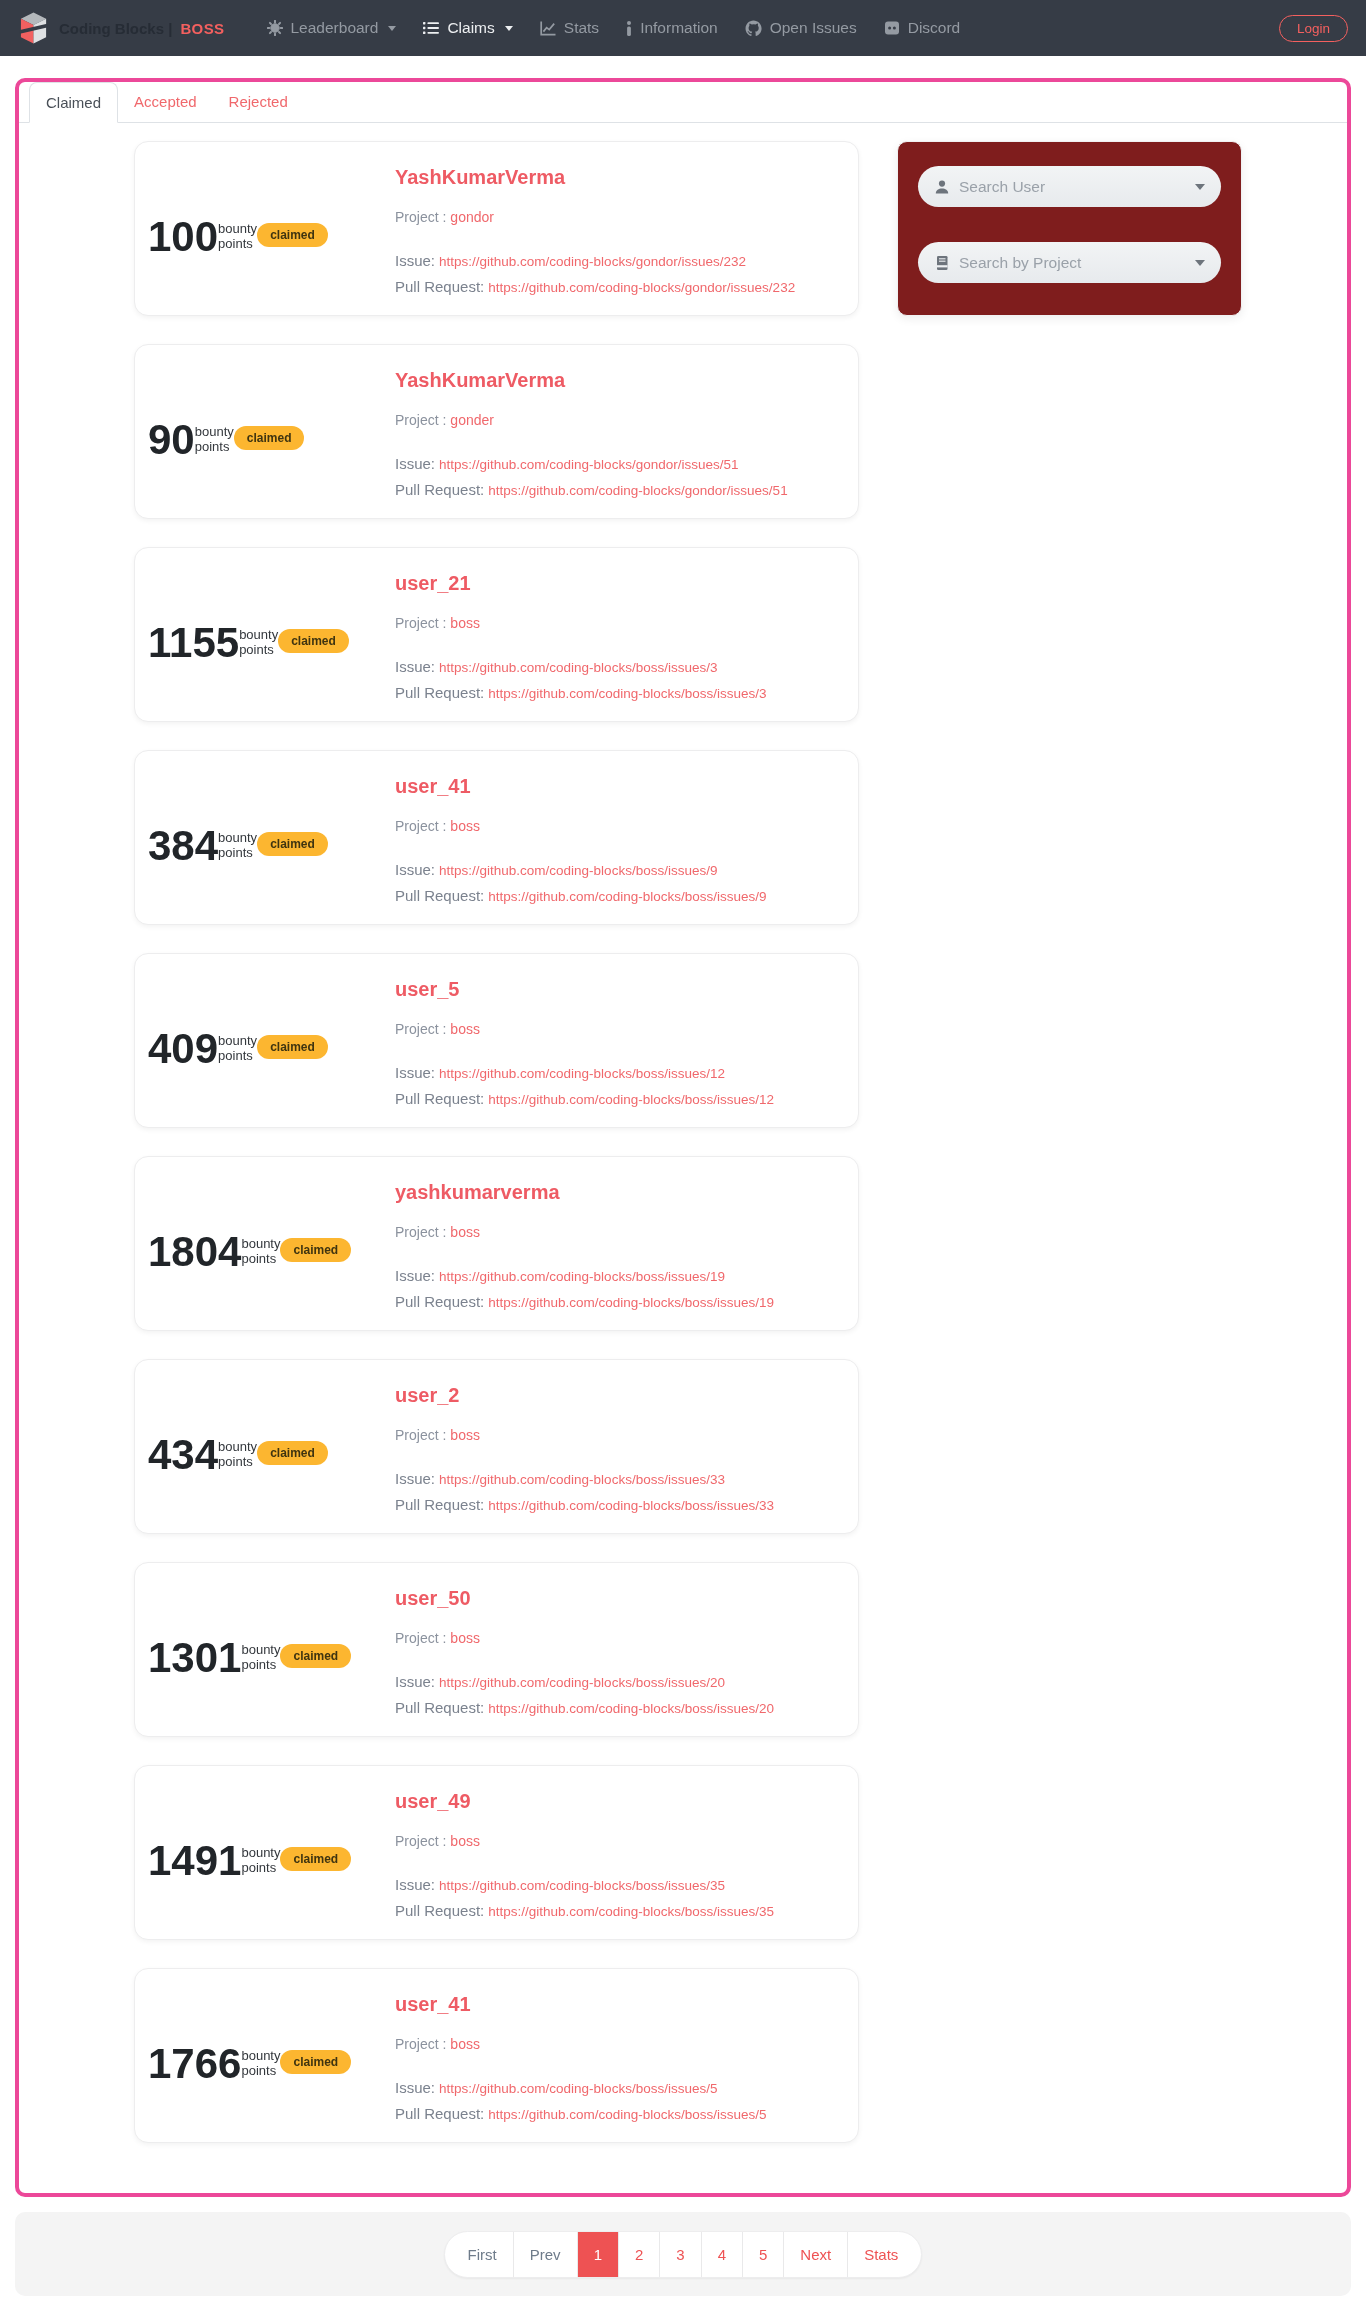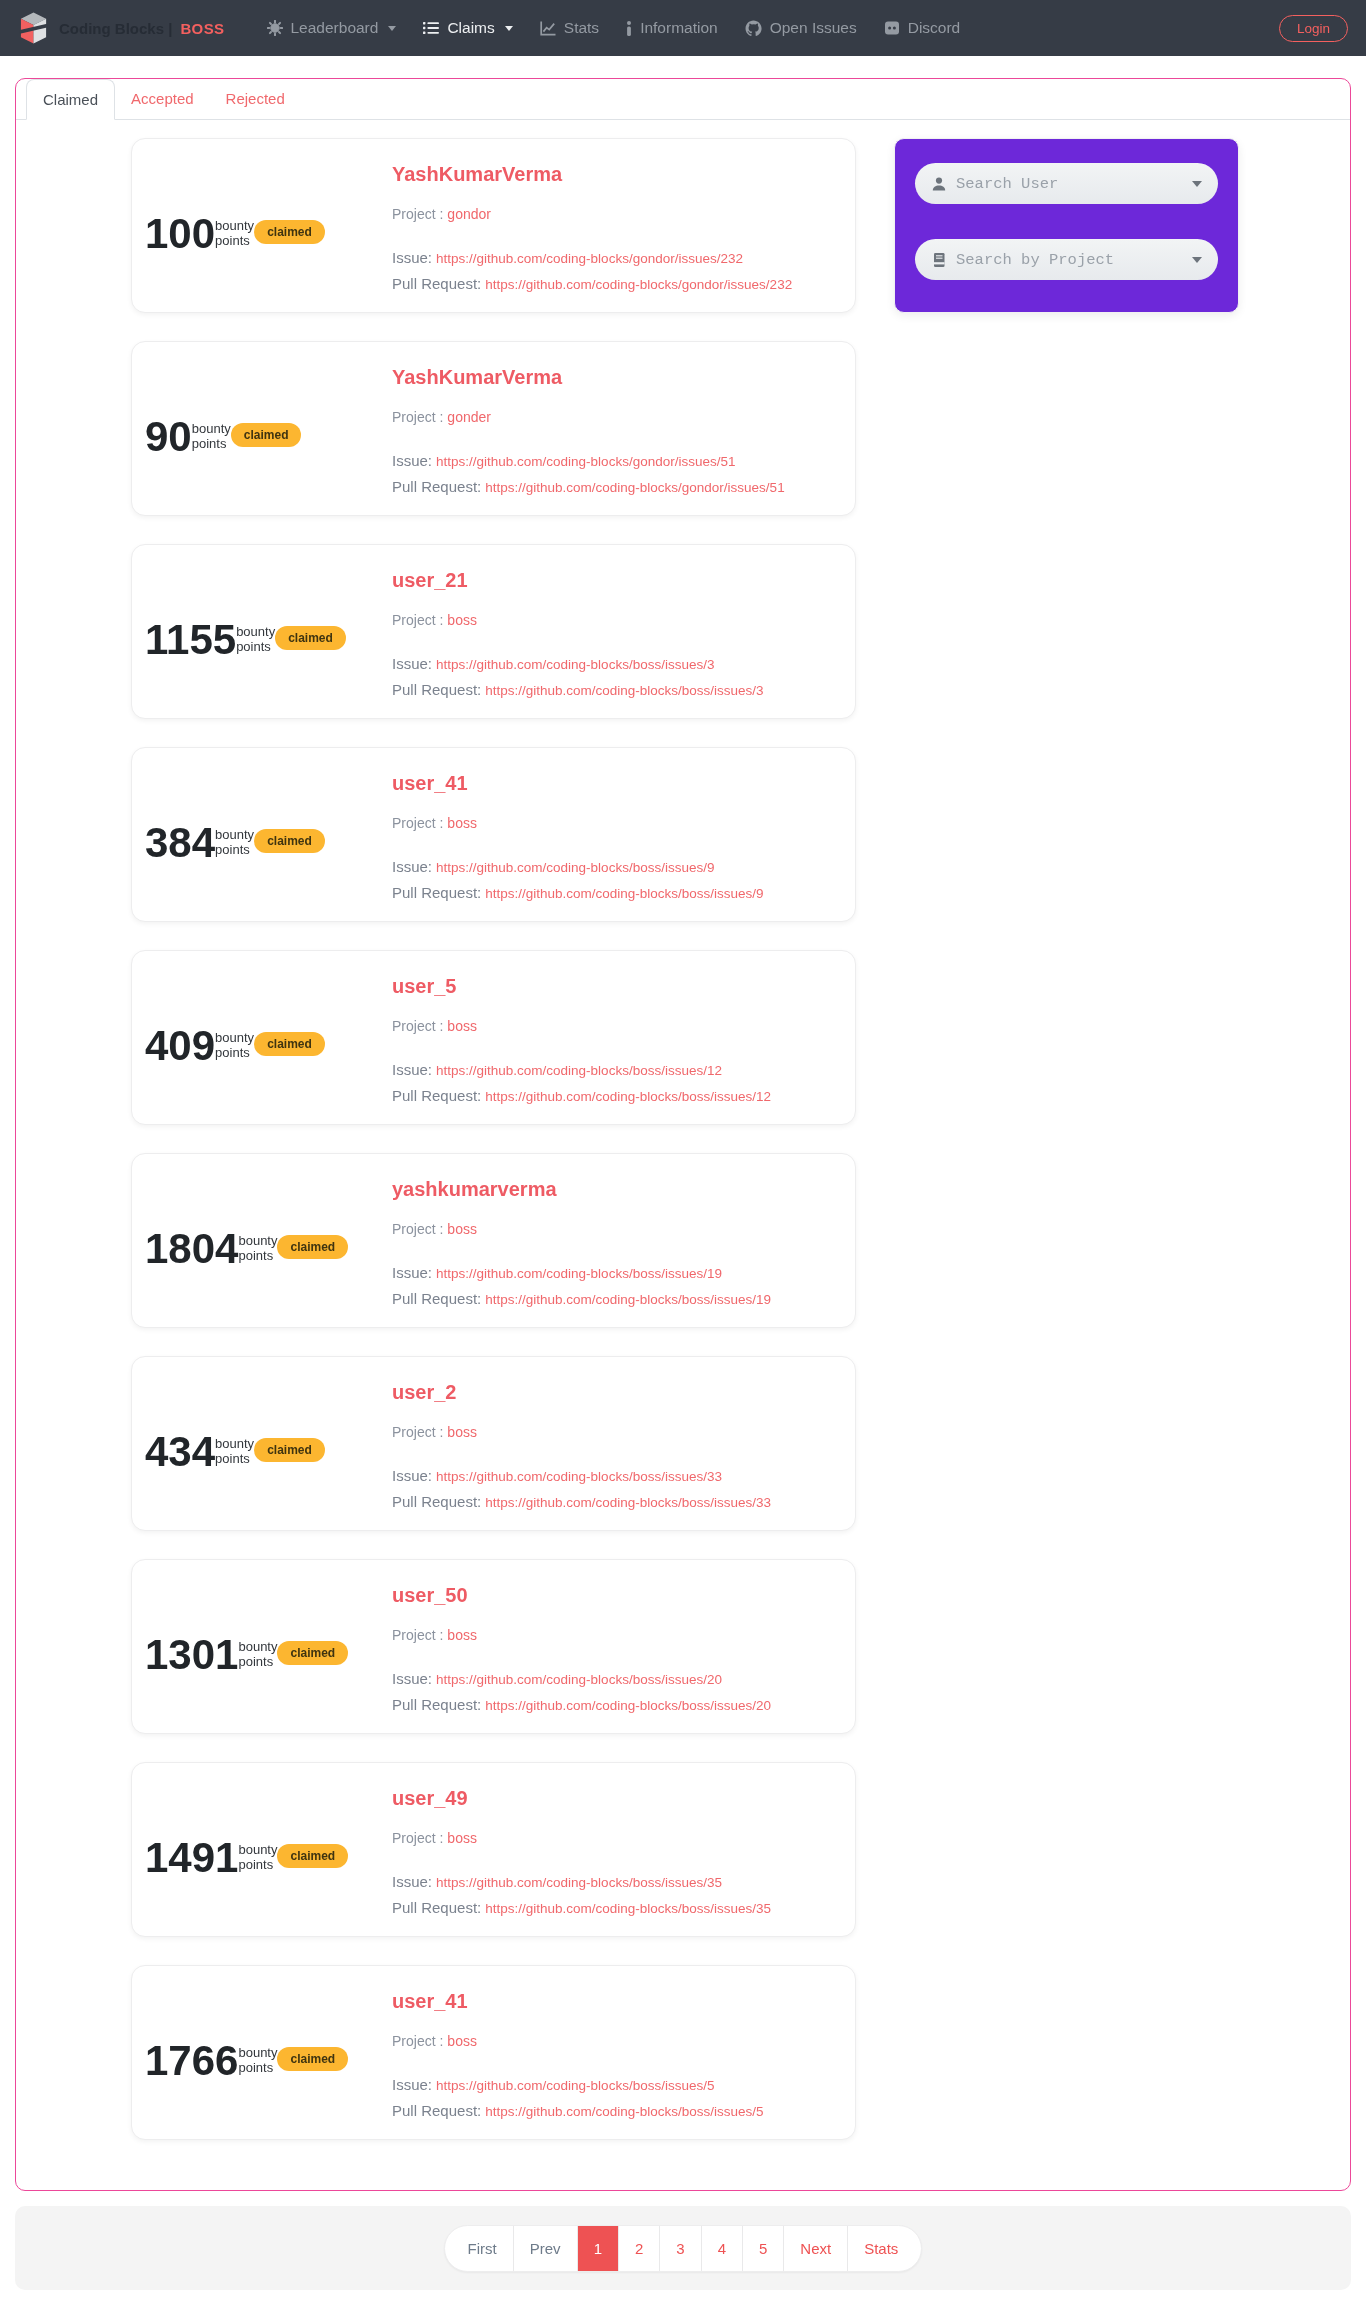--- a/index.html
+++ b/index.html
@@ -36,21 +36,21 @@
   .login-btn {
     margin-left:auto; background:transparent;
     border:1px solid #f4605f; color:#f4605f;
     border-radius:15px; padding:5px 17px; font-size:13.5px;
     font-family:inherit; cursor:pointer;
   }
 
   
   .main-box {
     margin:22px 15px 0 15px;
-    border:1px solid #ec4899; border-radius:10px;
+    border:4px solid #ec4899; border-radius:10px;
     background:#fff; padding-bottom:22px;
   }
   .tabs { display:flex; border-bottom:1px solid #dee2e6; padding-left:10px; }
   .tab { padding:11px 16px; font-size:15px; color:#f0686c; cursor:pointer; }
   .tab.active {
     color:#4a5058; background:#fff;
     border:1px solid #dee2e6; border-bottom:1px solid #fff;
     border-radius:8px 8px 0 0; margin-bottom:-1px;
   }
 
@@ -79,24 +79,23 @@
   .project-line { margin-top:20px; font-size:14px; }
   .project-label { color:#8b929e; }
   .project-name { color:#f0686c; margin-left:4px; }
   .issue-line { margin-top:27px; font-size:15px; color:#7b828e; }
   .issue-line.pr { margin-top:9px; }
   .claim-link { color:#f0686c; font-size:13.5px; text-decoration:none; margin-left:4px; cursor:pointer; }
 
   
   .search-panel {
     margin-left:38px; width:345px; height:175px;
-    background:#6d28d9; border:1px solid #f1f1f2; border-radius:10px;
+    background:#7f1d1d; border:1px solid #f1f1f2; border-radius:10px;
     box-shadow:0 3px 10px rgba(0,0,0,.07);
     padding:24px 20px;
-    font-family:Liberation Mono, monospace;
   }
   .select {
     display:flex; align-items:center; height:41px; padding:0 16px;
     border-radius:21px; background:linear-gradient(180deg,#f2f4f5,#e7eaed);
     color:#9aa1a9; font-size:15.5px; cursor:pointer;
   }
   .select + .select { margin-top:35px; }
   .sel-icon { margin-right:9px; display:flex; }
   .sel-caret {
     margin-left:auto; width:0; height:0;

